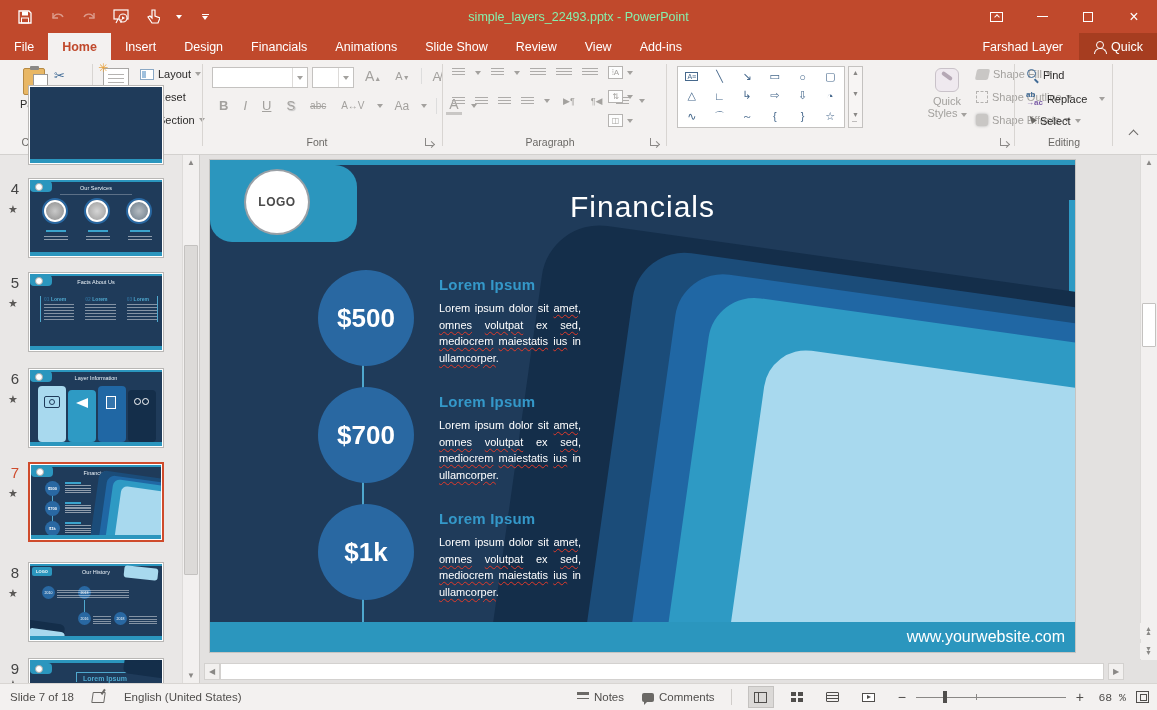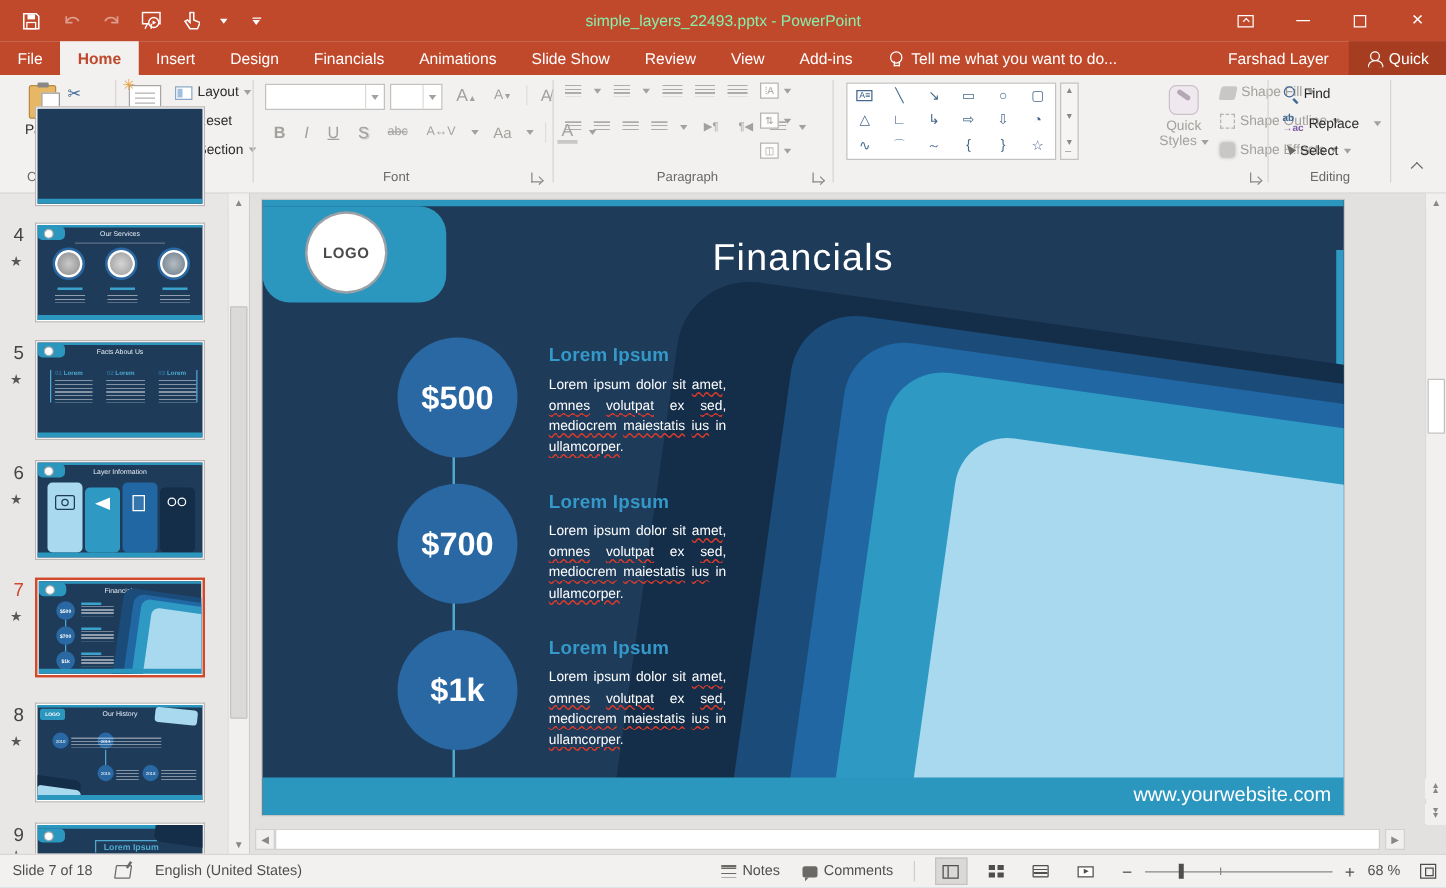--- a/index.html
+++ b/index.html
@@ -240,24 +240,20 @@
     <span class="mtab">File</span>
     <span class="mtab active">Home</span>
     <span class="mtab">Insert</span>
     <span class="mtab">Design</span>
     <span class="mtab">Financials</span>
     <span class="mtab">Animations</span>
     <span class="mtab">Slide Show</span>
     <span class="mtab">Review</span>
     <span class="mtab">View</span>
     <span class="mtab">Add-ins</span>
-    <span class="tellme">
-      <span class="bulb"></span>
-      <span>Tell me what you want to do...</span>
-    </span>
     <span class="mb-right">
       <span class="user-name">Farshad Layer</span>
       <span class="share-btn">
         <span class="person"></span>
         <span>Quick</span>
       </span>
     </span>
   </div>
 
   <div class="ribbon">
@@ -691,18 +687,18 @@
       <span class="viewbtn">
           <span class="vb-show"></span>
         </span>
       <span style="font-size:14px; color:#504e4c; margin-left:6px;">−</span>
       <span class="zoomtrack">
         <span class="line"></span>
           <span class="tick"></span>
         <span class="handle"></span>
       </span>
       <span style="font-size:14px; color:#504e4c;">+</span>
-      <span style="min-width:32px; text-align:left;">68 %</span>
+      <span style="min-width:32px; text-align:right;font-family:Liberation Mono, monospace;">68 %</span>
       <span class="zoomfit"></span>
     </div>
   </div>
 
 </div>
 
 </body></html>

